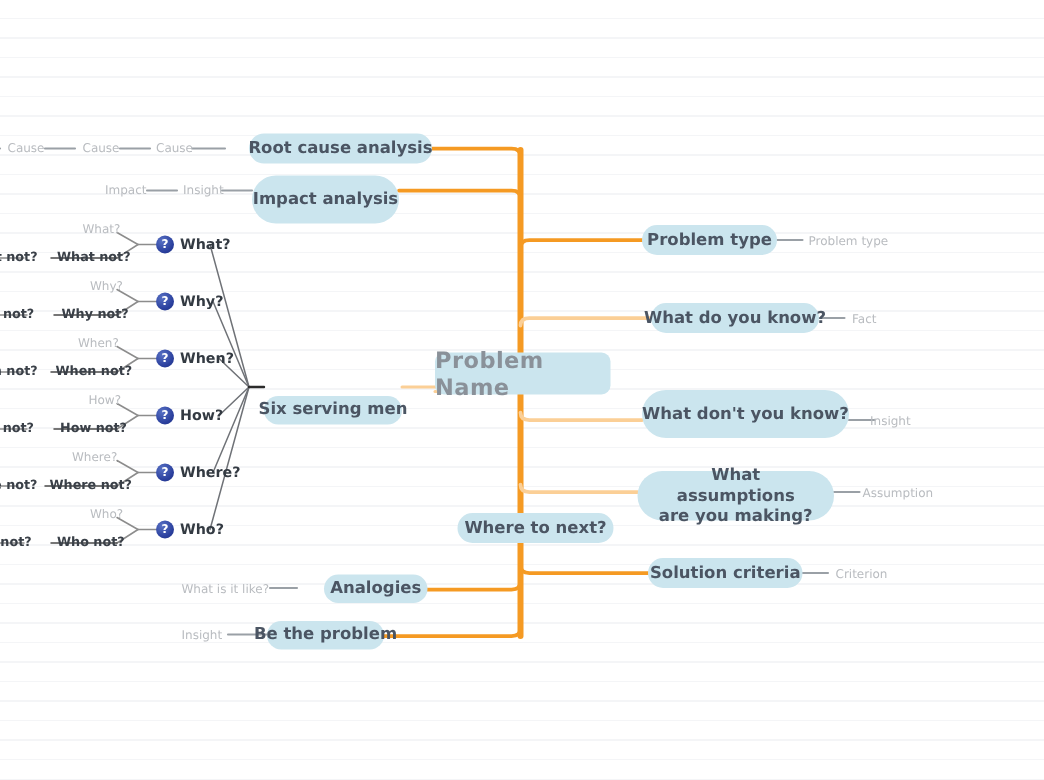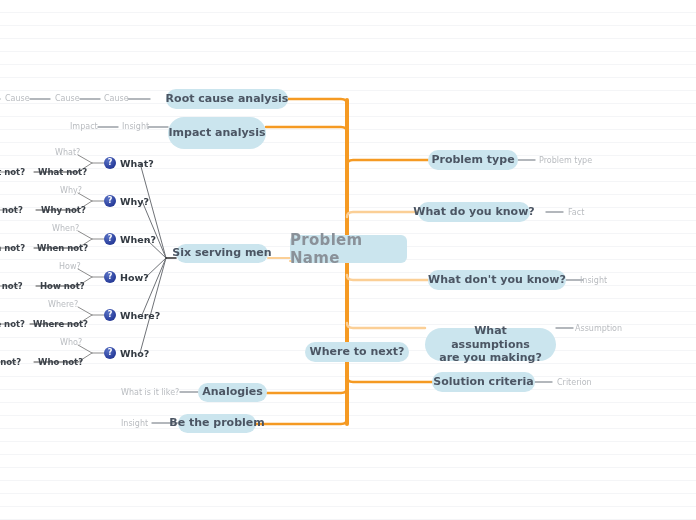--- a/index.html
+++ b/index.html
@@ -175,37 +175,37 @@
         <path d="M556,328 L573,328"></path>
         <path d="M535,382 L552,382"></path>
       </g>
     </g>
   </svg>
 
   <div class="node" style="left:166px;top:89px;width:122px;height:20px;">Root cause analysis</div>
 
   <div class="node" style="left:168px;top:117px;width:98px;height:32px;">Impact analysis</div>
 
-  <div class="node" style="left:176px;top:244px;width:92px;height:19px;">Six serving men</div>
-
-  <div class="node" style="left:198px;top:383px;width:69px;height:19px;">Analogies</div>
+  <div class="node" style="left:176px;top:264px;width:92px;height:19px;">Six serving men</div>
+
+  <div class="node" style="left:216px;top:383px;width:69px;height:19px;">Analogies</div>
 
   <div class="node" style="left:178px;top:414px;width:78px;height:19px;">Be the problem</div>
 
   <div class="root-node" style="left:290px;top:235px;width:117px;height:28px;">Problem Name</div>
 
   <div class="node" style="left:305px;top:342px;width:104px;height:20px;">Where to next?</div>
 
   <div class="node" style="left:428px;top:150px;width:90px;height:20px;">Problem type</div>
 
-  <div class="node" style="left:418px;top:202px;width:112px;height:20px;">What do you know?</div>
-
-  <div class="node" style="left:428px;top:270px;width:138px;height:20px;">What don't you know?</div>
-
-  <div class="node two-line" style="left:425px;top:328px;width:131px;height:33px;flex-direction:column;">
+  <div class="node" style="left:434px;top:202px;width:112px;height:20px;">What do you know?</div>
+
+  <div class="node" style="left:428px;top:260px;width:138px;height:32px;">What don't you know?</div>
+
+  <div class="node two-line" style="left:425px;top:314px;width:131px;height:33px;flex-direction:column;">
     <span>What assumptions</span>
     <span>are you making?</span>
   </div>
 
   <div class="node" style="left:432px;top:372px;width:103px;height:20px;">Solution criteria</div>
 
   <div class="qnode" style="left:104px;top:157px;">
     <span class="qicon">?</span>
     <span>What?</span>
   </div>

